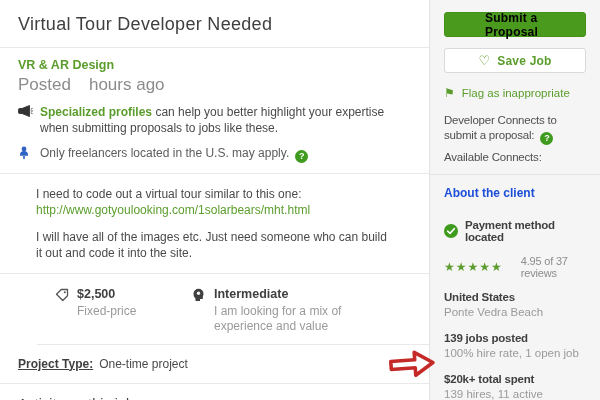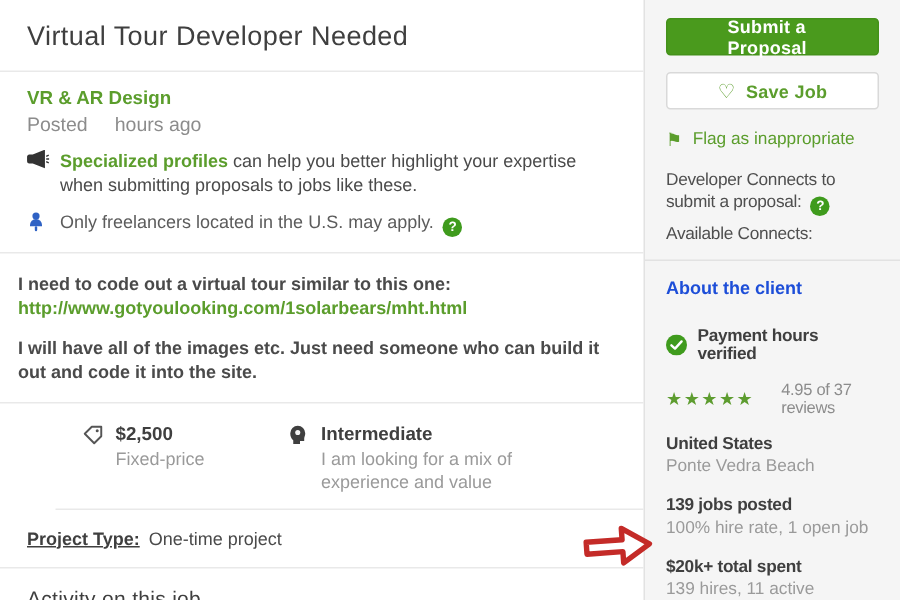--- a/index.html
+++ b/index.html
@@ -11,37 +11,37 @@
   }
   .page { position:relative; display:flex; width:600px; height:400px; }
 
   
   .main { width:490px; border-right:1px solid #e2e2e2; background:#fff; }
   .sect { padding:10px 18px; border-bottom:1px solid #e9e9e9; }
   .title-sect { padding:13px 18px 12px; }
   h1 { font-size:18px; font-weight:500; color:#3f3f3f; letter-spacing:.3px; line-height:22px; }
 
   .category { color:#5b9d2c; font-weight:700; font-size:12.5px; cursor:pointer; }
-  .posted { color:#8c8c8c; margin-top:3px; font-size:13px; }
+  .posted { color:#8c8c8c; margin-top:3px; font-size:17px; }
   .posted .gap { display:inline-block; width:18px; }
 
   .notice-row { display:flex; margin-top:9px; line-height:16px; }
   .notice-row .ic { flex:0 0 22px; padding-top:1px; }
   .green-link { color:#5b9d2c; font-weight:700; cursor:pointer; }
   .notice-text { color:#4a4a4a; }
   .us-text { color:#5c5c5c; }
 
   .qmark {
     display:inline-flex; width:13px; height:13px; border-radius:50%;
     background:#3f9b1d; color:#fff; font-size:9px; font-weight:700;
     align-items:center; justify-content:center; vertical-align:-2px;
     margin-left:6px; cursor:pointer;
   }
 
-  .desc-sect { padding:12px 12px; line-height:16px;font-weight:bold; }
+  .desc-sect { padding:12px 36px; line-height:16px; }
   .desc-link { color:#5b9d2c; word-break:break-all; cursor:pointer; }
   .desc-para { margin-top:11px; color:#4a4a4a; }
 
   .details-sect { display:flex; padding:12px 18px 10px;margin-left:37px; }
   .feature { display:flex; }
   .feature .f-ic { flex:0 0 22px; padding-top:2px; }
   .feature .f-title { font-weight:700; color:#3f3f3f; font-size:12.5px; line-height:16px; }
   .feature .f-sub { color:#9a9a9a; line-height:15px; margin-top:2px; }
   .feature.budget { width:137px; }
   .feature.exp .f-sub { max-width:150px; }
@@ -53,21 +53,21 @@
   .activity-sect { padding:12px 18px; border-bottom:none; }
   .activity-h { font-size:14px; color:#3f3f3f; font-weight:500; letter-spacing:.2px; }
 
   
   .sidebar { width:170px; background:#f5f5f5; padding:12px 14px; font-size:11.5px; }
   .btn {
     display:flex; align-items:center; justify-content:center;
     width:142px; height:25px; border-radius:3px; font-size:12px; font-weight:700;
     cursor:pointer; letter-spacing:.2px;
   }
-  .btn-submit { background:#4a9a1d; color:#ffffff; border:1px solid #44911a;padding-left:40px; }
+  .btn-submit { background:#4a9a1d; color:#000000; border:1px solid #44911a;padding-left:40px; }
   .btn-save { background:#fff; color:#5b9d2c; border:1px solid #d9d9d9; margin-top:11px; }
   .heart { font-size:13px; margin-right:7px; font-weight:400; }
   .flag-row { margin-top:13px; color:#5b9d2c; cursor:pointer; display:flex; align-items:center; }
   .flag-glyph { font-size:12px; margin-right:7px; }
   .connects { margin-top:13px; color:#4f4f4f; line-height:15px; letter-spacing:-.2px; }
   .connects-available { margin-top:6px; color:#4f4f4f; letter-spacing:-.2px; }
   .side-divider { border-top:1px solid #e2e2e2; margin:11px -14px; }
   .about-h { font-weight:700; color:#1d4ed8; font-size:12px; }
   .verified-row { display:flex; align-items:center; margin-top:19px; }
   .verified-text { font-weight:700; color:#3f3f3f; margin-left:7px; font-size:11.5px; letter-spacing:-.2px; }
@@ -192,21 +192,21 @@
 
     <div class="about-h">About the client</div>
 
     <div class="verified-row">
       <span>
         <svg width="14" height="14" viewBox="0 0 14 14">
             <circle cx="7" cy="7" r="7" fill="#3f9b1d"></circle>
             <path d="M3.6 7.2 L6 9.4 L10.4 4.6" fill="none" stroke="#fff" stroke-width="1.6" stroke-linecap="round" stroke-linejoin="round"></path>
           </svg>
       </span>
-      <span class="verified-text">Payment hours verified</span>
+      <span class="verified-text">Payment method located</span>
     </div>
 
     <div class="rating-row">
       <span class="stars">★★★★★</span>
       <span class="rating-text">4.95 of 37 reviews</span>
     </div>
 
     <div class="stat">
       <div class="stat-b">United States</div>
       <div class="stat-s">Ponte Vedra Beach</div>

